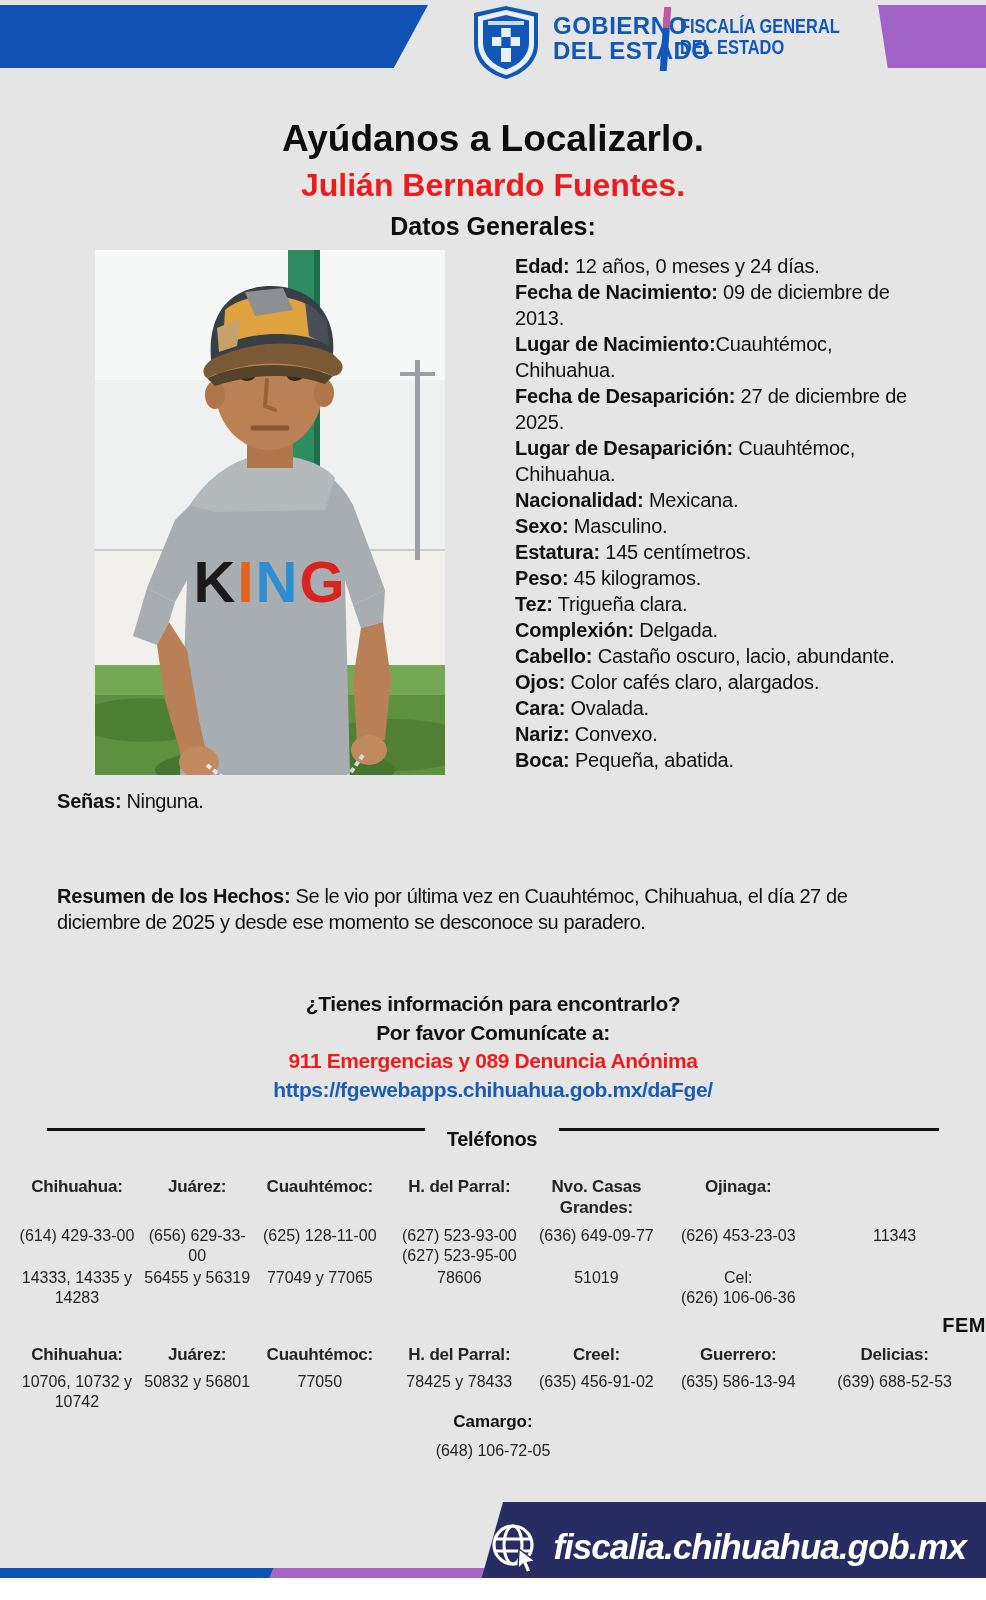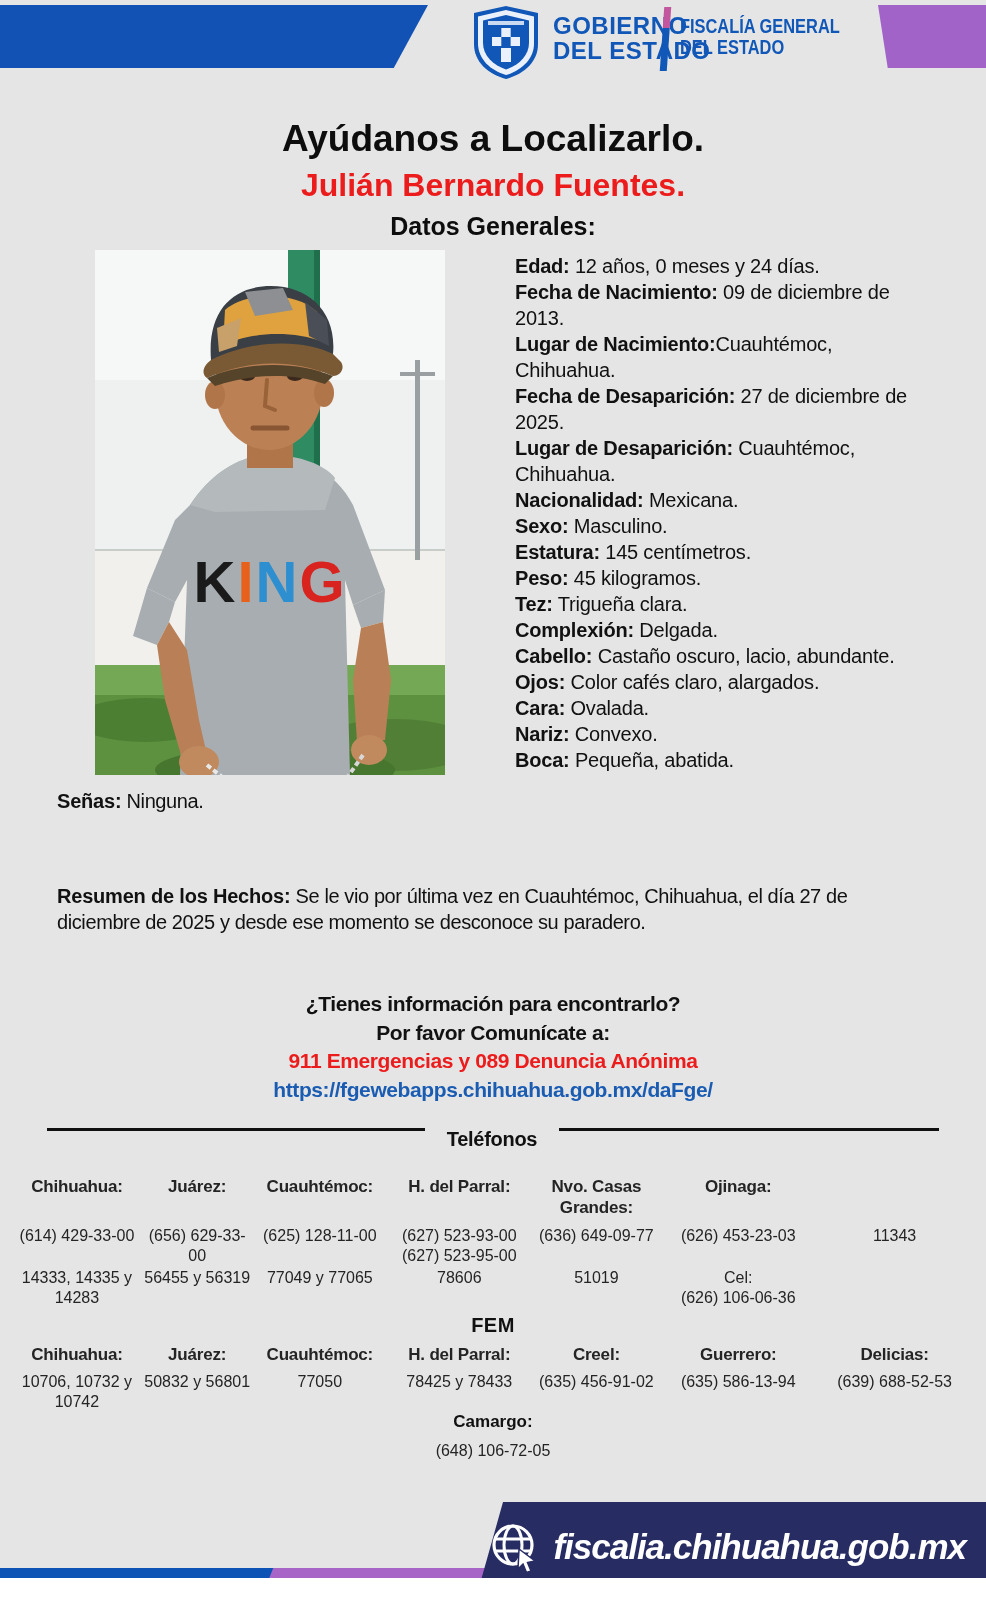--- a/index.html
+++ b/index.html
@@ -59,21 +59,21 @@
 
   .grid7 { position:absolute; left:12px; width:962px; display:grid;
     grid-template-columns:13.5% 11.5% 14% 15% 13.5% 16% 16.5%; }
   .grid7 .cell { text-align:center; white-space:pre-line; color:#242424; }
   .g-head { top:1176px; }
   .g-head .cell { font-weight:bold; font-size:17px; line-height:21px; letter-spacing:-0.2px; }
   .g-row1 { top:1226px; }
   .g-row2 { top:1268px; }
   .g-row1 .cell, .g-row2 .cell { font-size:16px; line-height:20px; }
 
-  .fem-title { position:absolute; left:0; top:1314px; width:100%; text-align:center;
+  .fem-title { position:absolute; left:0; top:1314px; width:100%; text-align:right;
     font-weight:bold; font-size:20px; letter-spacing:0.5px; }
   .g-fem-head { top:1344px; }
   .g-fem-head .cell { font-weight:bold; font-size:17px; line-height:21px; letter-spacing:-0.2px; }
   .g-fem-row { top:1372px; }
   .g-fem-row .cell { font-size:16px; line-height:20px; }
   .camargo-label { position:absolute; left:0; top:1412px; width:100%; text-align:center;
     font-weight:bold; font-size:17px; }
   .camargo-value { position:absolute; left:0; top:1442px; width:100%; text-align:center; font-size:16px; color:#242424; }
 
   

